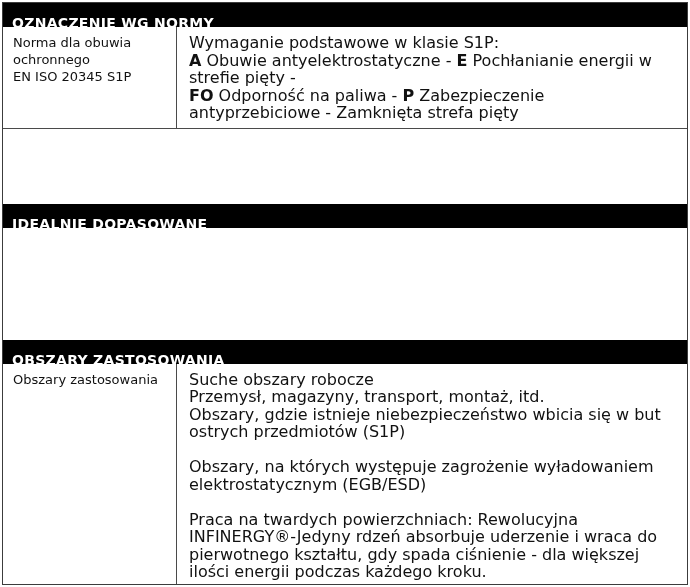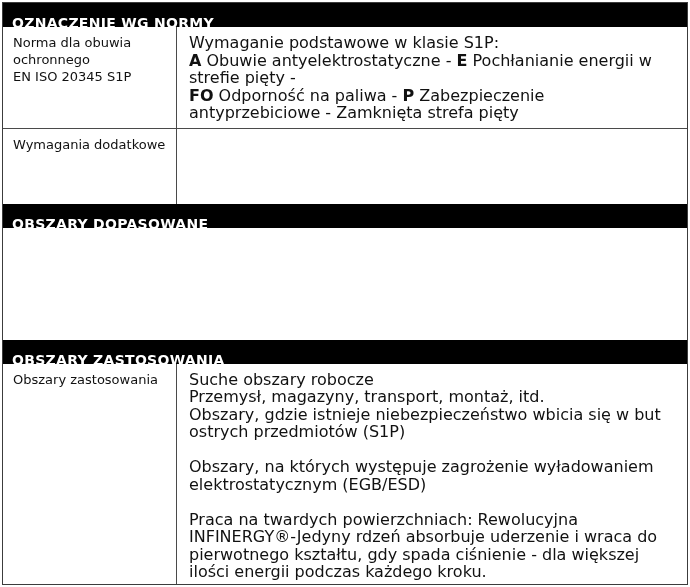--- a/index.html
+++ b/index.html
@@ -83,24 +83,23 @@
     <div class="row row-h1">
       <div class="cell-label">Norma dla obuwia
 ochronnego
 EN ISO 20345 S1P</div>
       <div class="cell-content">Wymaganie podstawowe w klasie S1P:
 <b>A</b> Obuwie antyelektrostatyczne - <b>E</b> Pochłanianie energii w strefie pięty -
 <b>FO</b> Odporność na paliwa - <b>P</b> Zabezpieczenie antyprzebiciowe - Zamknięta strefa pięty</div>
     </div>
 
     <div class="row row-h2">
-      <div class="cell-label">Wymagania dodatkowe</div>
     </div>
 
-    <div class="section-header">OBSZARY DOPASOWANE</div>
+    <div class="section-header">IDEALNIE DOPASOWANE</div>
 
     <div class="row row-h3">
     </div>
 
     <div class="section-header">OBSZARY ZASTOSOWANIA</div>
 
     <div class="row row-h4">
       <div class="cell-label">Obszary zastosowania</div>
       <div class="cell-content">Suche obszary robocze
 Przemysł, magazyny, transport, montaż, itd.

